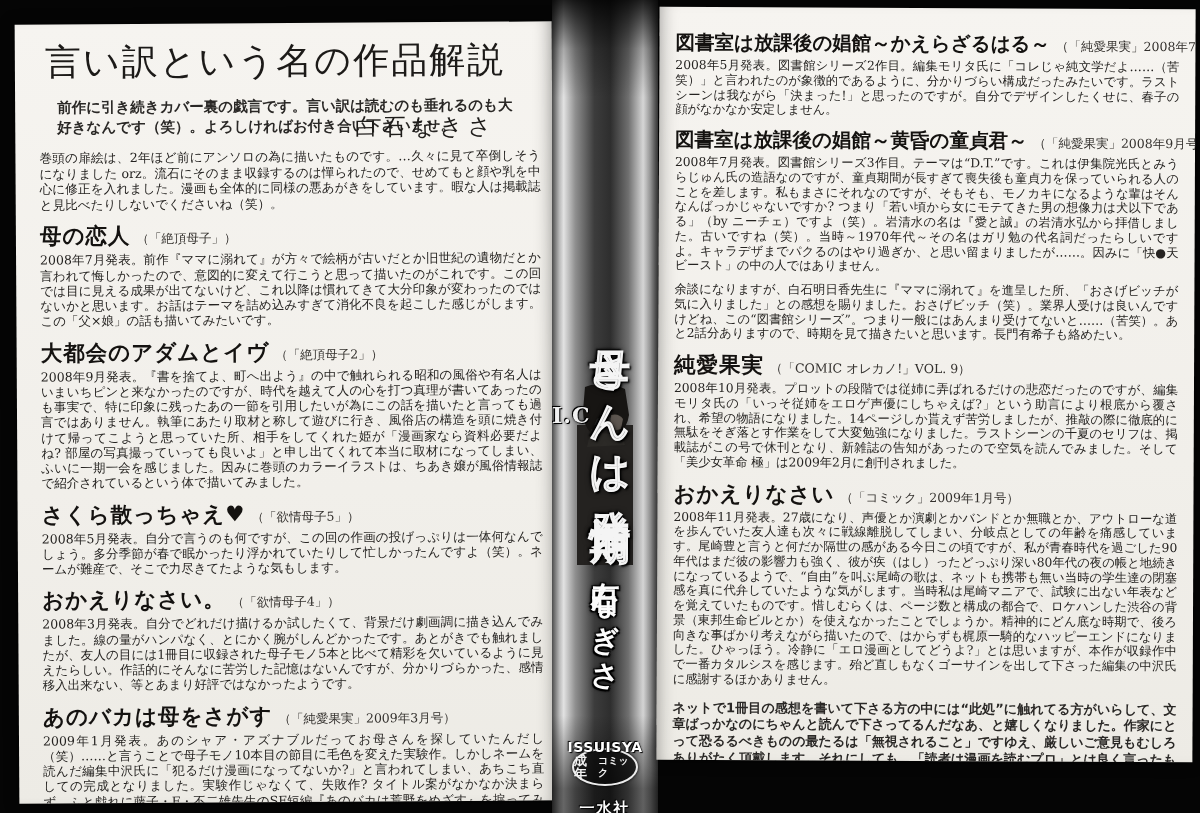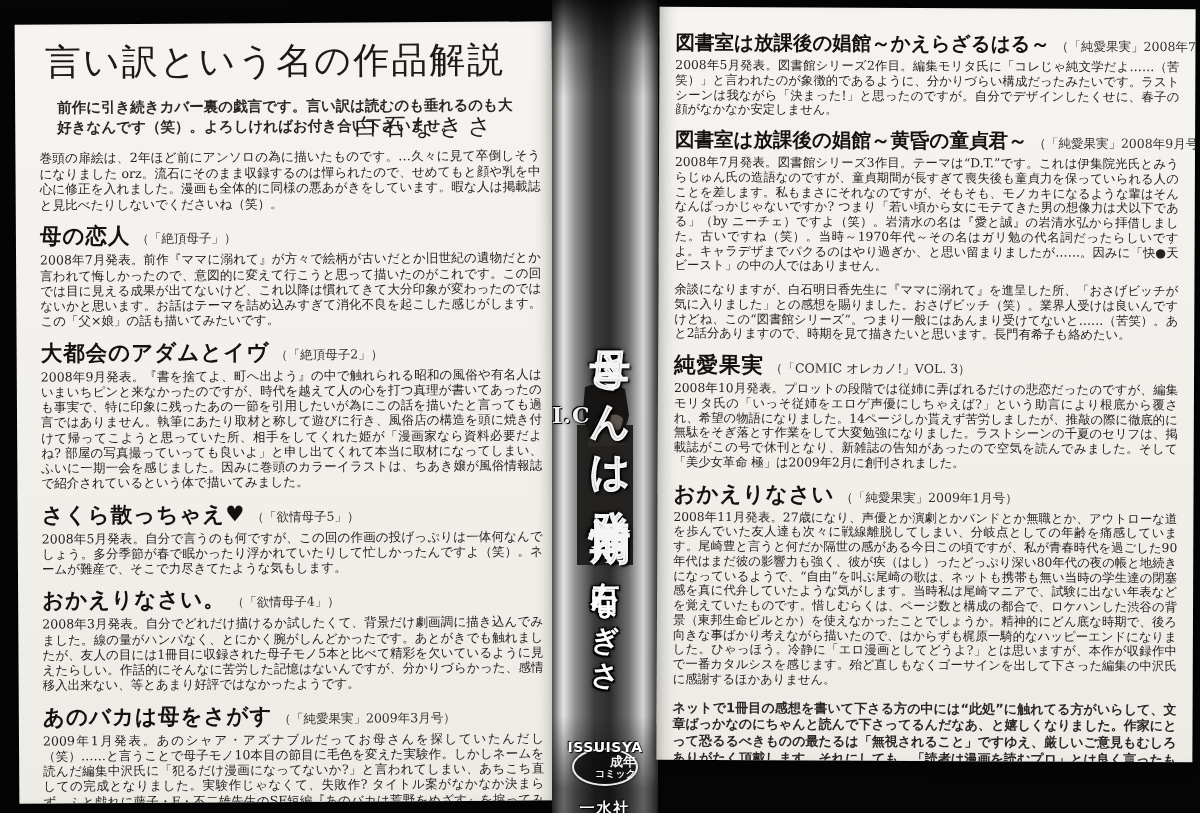--- a/index.html
+++ b/index.html
@@ -100,21 +100,21 @@
     font-family:"DejaVu Serif","Liberation Serif",serif;
     font-weight:900;font-size:29px;line-height:1;letter-spacing:4px;
     color:#fbfbfb;
     text-shadow:1.5px 1.5px 1px #000,-1.5px -1.5px 1px #000,1.5px -1.5px 1px #000,-1.5px 1.5px 1px #000,0 0 5px #000;
     z-index:3;
   }
   .rating-badge{
     position:absolute;left:50%;top:748px;transform:translateX(-50%);
     width:62px;height:34px;border:2px solid #ececec;border-radius:50%;
     background:rgba(10,10,10,.75);
-    display:flex;flex-direction:column;align-items:flex-end;justify-content:center;
+    display:flex;align-items:center;justify-content:center;
     color:#f2f2f2;font-family:"DejaVu Sans","Liberation Sans",sans-serif;
     z-index:3;box-shadow:0 0 3px #000;
   }
   .rating-badge .l1{font-size:13px;font-weight:700;line-height:1;}
   .rating-badge .l2{font-size:10px;font-weight:700;line-height:1.2;}
   .pub-en{
     position:absolute;left:50%;top:739px;transform:translateX(-50%);
     font-family:"DejaVu Sans","Liberation Sans",sans-serif;
     font-weight:800;font-size:14px;letter-spacing:.5px;color:#fff;
     text-shadow:1px 1px 1px #000,-1px -1px 1px #000;z-index:3;white-space:nowrap;
@@ -205,26 +205,26 @@
   <div class="section">
     <div class="sec-head">
       <span class="sec-title small">図書室は放課後の娼館～黄昏の童貞君～</span><span class="sec-cap">（「純愛果実」2008年9月号）</span>
     </div>
     <p class="sec-body">2008年7月発表。図書館シリーズ3作目。テーマは“D.T.”です。これは伊集院光氏とみうらじゅん氏の造語なのですが、童貞期間が長すぎて喪失後も童貞力を保っていられる人のことを差します。私もまさにそれなのですが、そもそも、モノカキになるような輩はそんなんばっかじゃないですか? つまり「若い頃から女にモテてきた男の想像力は犬以下である」（by ニーチェ）ですよ（笑）。岩清水の名は『愛と誠』の岩清水弘から拝借しました。古いですね（笑）。当時～1970年代～その名はガリ勉の代名詞だったらしいですよ。キャラデザまでパクるのはやり過ぎか、と思い留まりましたが……。因みに「快●天ビースト」の中の人ではありません。</p>
     <p class="sec-body">余談になりますが、白石明日香先生に『ママに溺れて』を進呈した所、「おさげビッチが気に入りました」との感想を賜りました。おさげビッチ（笑）。業界人受けは良いんですけどね、この“図書館シリーズ”。つまり一般にはあんまり受けてないと……（苦笑）。あと2話分ありますので、時期を見て描きたいと思います。長門有希子も絡めたい。</p>
   </div>
 
   <div class="section">
     <div class="sec-head">
-      <span class="sec-title">純愛果実</span><span class="sec-cap">（「COMIC オレカノ!」VOL. 3）</span>
+      <span class="sec-title">純愛果実</span><span class="sec-cap">（「COMIC オレカノ!」VOL. 9）</span>
     </div>
     <p class="sec-body">2008年10月発表。プロットの段階では従姉に弄ばれるだけの悲恋だったのですが、編集モリタ氏の「いっそ従姉をエロゲ声優にしちゃえば?」という助言により根底から覆され、希望の物語になりました。14ページしか貰えず苦労しましたが、推敲の際に徹底的に無駄をそぎ落とす作業をして大変勉強になりました。ラストシーンの千夏のセリフは、掲載誌がこの号で休刊となり、新雑誌の告知があったので空気を読んでみました。そして「美少女革命 極」は2009年2月に創刊されました。</p>
   </div>
 
   <div class="section">
     <div class="sec-head">
-      <span class="sec-title">おかえりなさい</span><span class="sec-cap">（「純愛果実」2009年1月号）</span>
+      <span class="sec-title">おかえりなさい</span><span class="sec-cap">（「コミック」2009年1月号）</span>
     </div>
     <p class="sec-body">2008年11月発表。27歳になり、声優とか演劇とかバンドとか無職とか、アウトローな道を歩んでいた友人達も次々に戦線離脱してしまい、分岐点としての年齢を痛感しています。尾崎豊と言うと何だか隔世の感がある今日この頃ですが、私が青春時代を過ごした90年代はまだ彼の影響力も強く、彼が疾（はし）ったどっぷり深い80年代の夜の帳と地続きになっているようで、“自由”を叫ぶ尾崎の歌は、ネットも携帯も無い当時の学生達の閉塞感を真に代弁していたような気がします。当時私は尾崎マニアで、試験に出ない年表などを覚えていたものです。惜しむらくは、ページ数と構成の都合で、ロケハンした渋谷の背景（東邦生命ビルとか）を使えなかったことでしょうか。精神的にどん底な時期で、後ろ向きな事ばかり考えながら描いたので、はからずも梶原一騎的なハッピーエンドになりました。ひゃっほう。冷静に「エロ漫画としてどうよ?」とは思いますが、本作が収録作中で一番カタルシスを感じます。殆ど直しもなくゴーサインを出して下さった編集の中沢氏に感謝するほかありません。</p>
   </div>
 
   <p class="closing">ネットで1冊目の感想を書いて下さる方の中には“此処”に触れてる方がいらして、文章ばっかなのにちゃんと読んで下さってるんだなあ、と嬉しくなりました。作家にとって恐るるべきものの最たるは「無視されること」ですゆえ、厳しいご意見もむしろありがたく頂戴します。それにしても、「読者は漫画を読むプロ」とは良く言ったものです（笑）。ではまた。</p>
 </div>
 
 </body></html>

